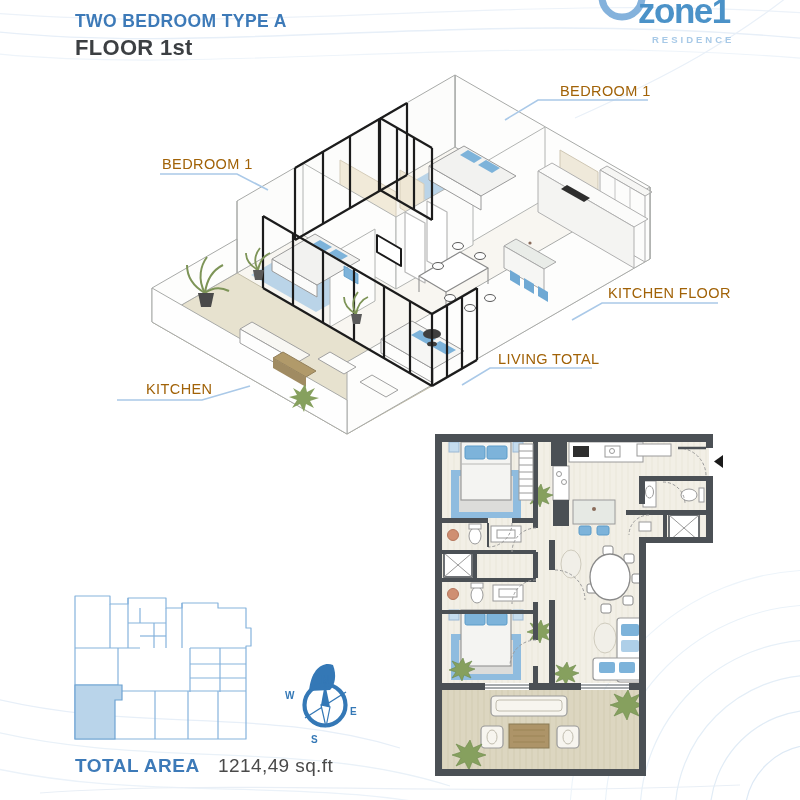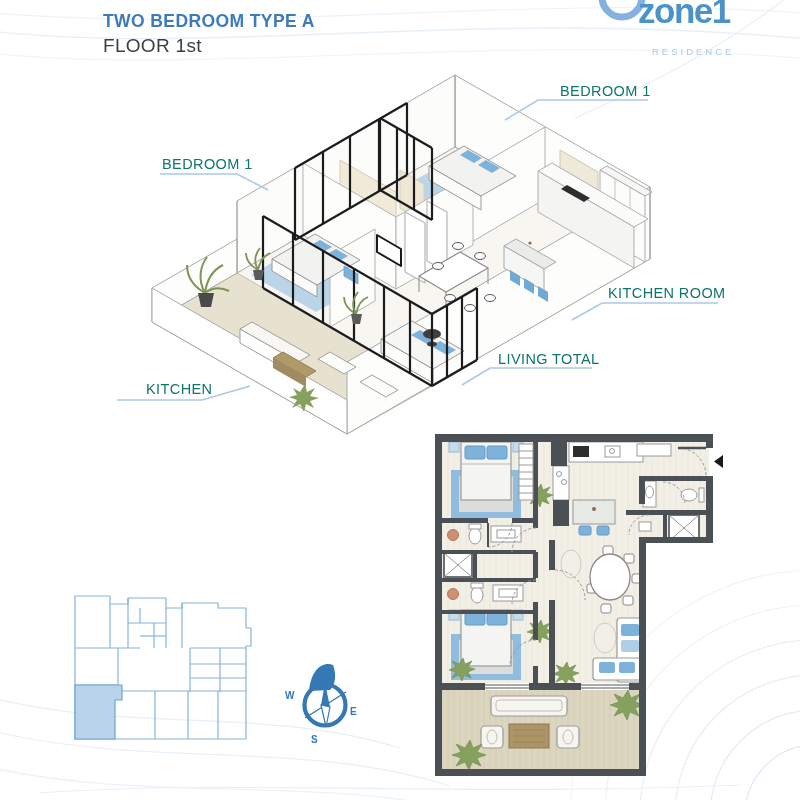--- a/index.html
+++ b/index.html
@@ -1,28 +1,28 @@
 <!DOCTYPE html>
 <html><head>
 <meta charset="utf-8">
 <style>
   html,body{margin:0;padding:0;background:#ffffff;}
   .page{position:relative;width:800px;height:800px;overflow:hidden;background:#fff;
         font-family:"Liberation Sans", sans-serif;}
   .scene{position:absolute;left:0;top:0;}
-  .hdr{position:absolute;left:75px;top:11px;margin-left:28px;}
+  .hdr{position:absolute;left:75px;top:11px;}
   .title{font-size:17.5px;font-weight:bold;color:#3d7ab8;letter-spacing:.4px;}
-  .subtitle{font-size:19px;color:#3c3f42;margin-top:3px;letter-spacing:.3px;}
+  .subtitle{font-size:22px;color:#3c3f42;margin-top:3px;letter-spacing:.3px;font-weight:bold;}
   .logo{position:absolute;left:596px;top:0;width:160px;height:52px;}
   .logo-o{position:absolute;left:2px;top:0;}
   .logo-zone{position:absolute;left:42px;top:-9px;font-size:35px;font-weight:600;
              color:#4b92c8;letter-spacing:-1.5px;}
-  .logo-res{position:absolute;left:56px;top:46px;font-size:9.5px;font-weight:400;
+  .logo-res{position:absolute;left:56px;top:34px;font-size:9.5px;font-weight:700;
             color:#a7c9e7;letter-spacing:3px;}
-  .lbl{position:absolute;font-size:14.5px;color:#0f766e;letter-spacing:.4px;white-space:nowrap;}
+  .lbl{position:absolute;font-size:14.5px;color:#a16207;letter-spacing:.4px;white-space:nowrap;}
   .plan2d{position:absolute;left:433px;top:434px;}
   .keyplan{position:absolute;left:70px;top:588px;}
   .compass{position:absolute;left:283px;top:655px;}
   .total{position:absolute;left:75px;top:755px;}
   .total-label{font-size:19px;font-weight:600;color:#3d7ab8;letter-spacing:.5px;}
   .total-value{font-size:19px;color:#4a4a4a;margin-left:14px;letter-spacing:.4px;}
 </style>
 </head>
 <body>
 
@@ -219,21 +219,21 @@
   <div class="logo">
     <svg class="logo-o" width="58" height="42" viewBox="0 0 58 42">
       <circle cx="24" cy="-3" r="20" fill="none" stroke="#84b2dc" stroke-width="7"></circle>
     </svg>
     <span class="logo-zone">zone1</span>
     <span class="logo-res">RESIDENCE</span>
   </div>
 
   <div class="lbl" style="left:560px;top:83px">BEDROOM 1</div>
   <div class="lbl" style="left:162px;top:156px">BEDROOM 1</div>
-  <div class="lbl" style="left:608px;top:285px">KITCHEN ROOM</div>
+  <div class="lbl" style="left:608px;top:285px">KITCHEN FLOOR</div>
   <div class="lbl" style="left:498px;top:351px">LIVING TOTAL</div>
   <div class="lbl" style="left:146px;top:381px">KITCHEN</div>
 
   <svg class="plan2d" width="296" height="353" viewBox="0 0 296 353">
     <defs>
       <pattern id="flr" width="6" height="6" patternUnits="userSpaceOnUse">
         <rect width="6" height="6" fill="#f2efe6"></rect>
           <line x1="3" y1="0" x2="3" y2="6" stroke="#ebe7da" stroke-width="1"></line>
       </pattern>
       <pattern id="ter" width="6" height="6" patternUnits="userSpaceOnUse">
@@ -450,14 +450,18 @@
     <circle cx="42" cy="50" r="20.5" fill="none" stroke="#3478b6" stroke-width="4.2"></circle>
     <line x1="22" y1="63" x2="63" y2="37" stroke="#3478b6" stroke-width="1.4"></line>
     <path d="M42,28 L47,52 L38,50 Z" fill="#3478b6"></path>
     <path d="M47,52 L43,72 L38,50 Z" fill="#ffffff" stroke="#3478b6" stroke-width="1.2"></path>
     <text x="38" y="29" font-size="12" font-weight="bold" fill="#3478b6">N</text>
     <text x="2" y="44" font-size="10" font-weight="bold" fill="#3478b6">W</text>
     <text x="67" y="60" font-size="10" font-weight="bold" fill="#3478b6">E</text>
     <text x="28" y="88" font-size="10" font-weight="bold" fill="#3478b6">S</text>
   </svg>
 
+  <div class="total">
+    <span class="total-label">TOTAL AREA</span>
+    <span class="total-value">1214,49 sq.ft</span>
+  </div>
 
 </div>
 
 </body></html>

